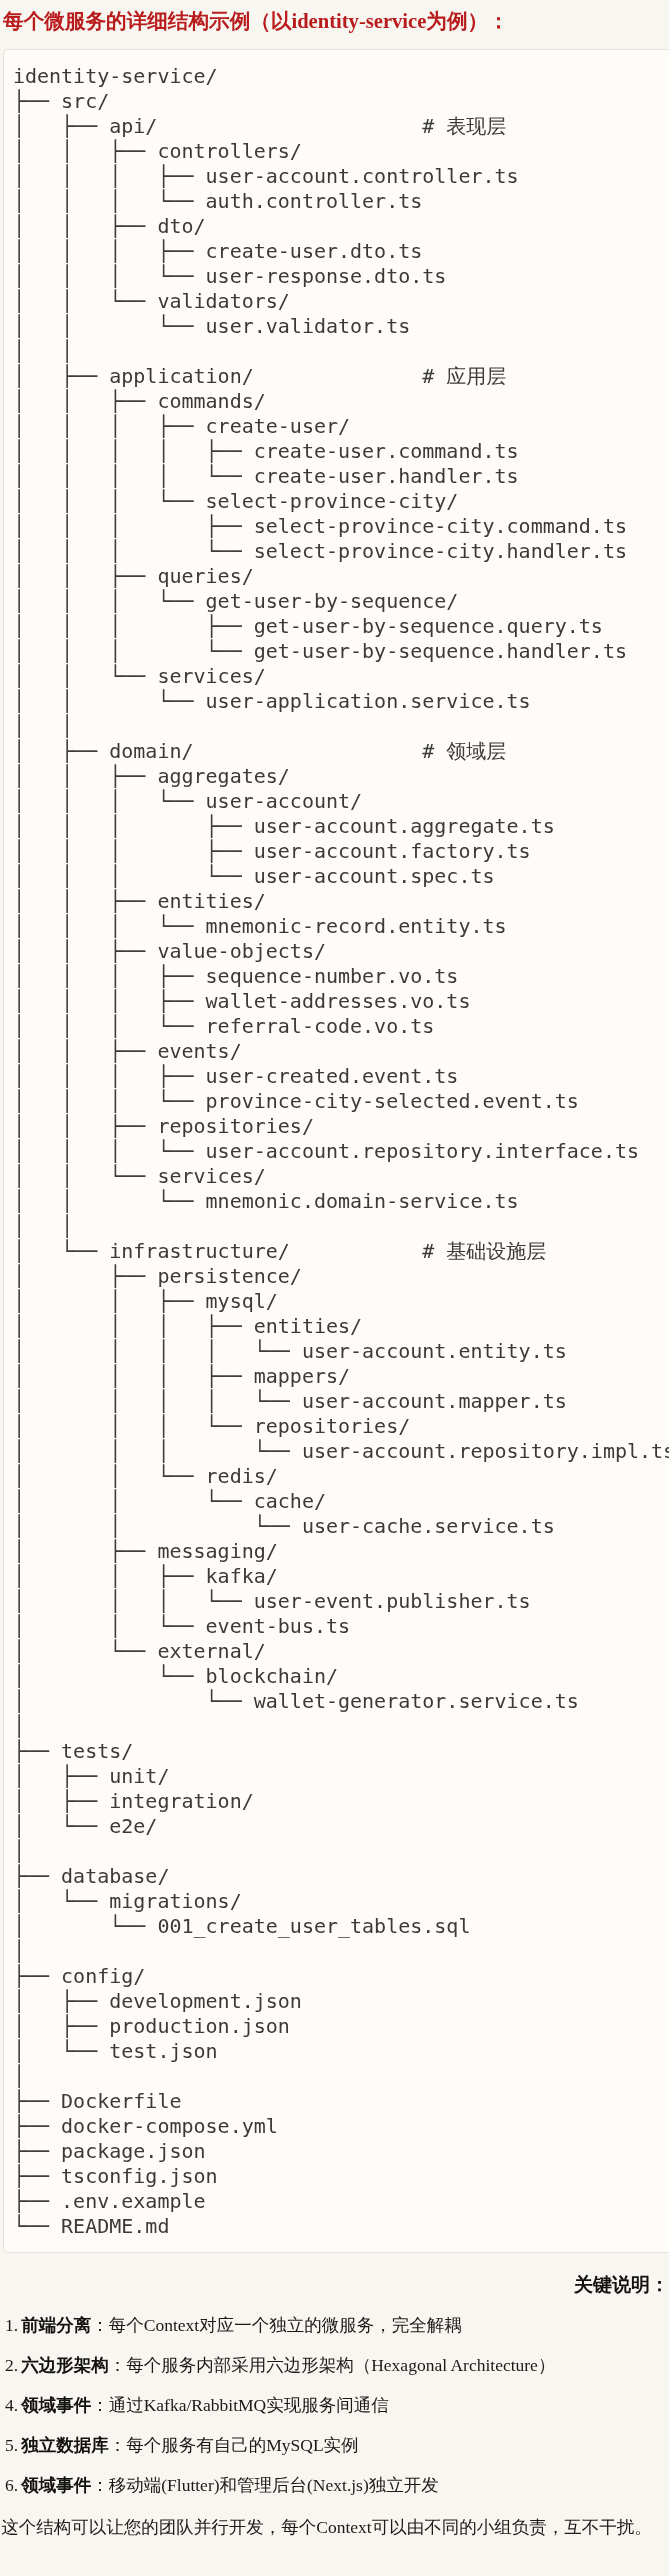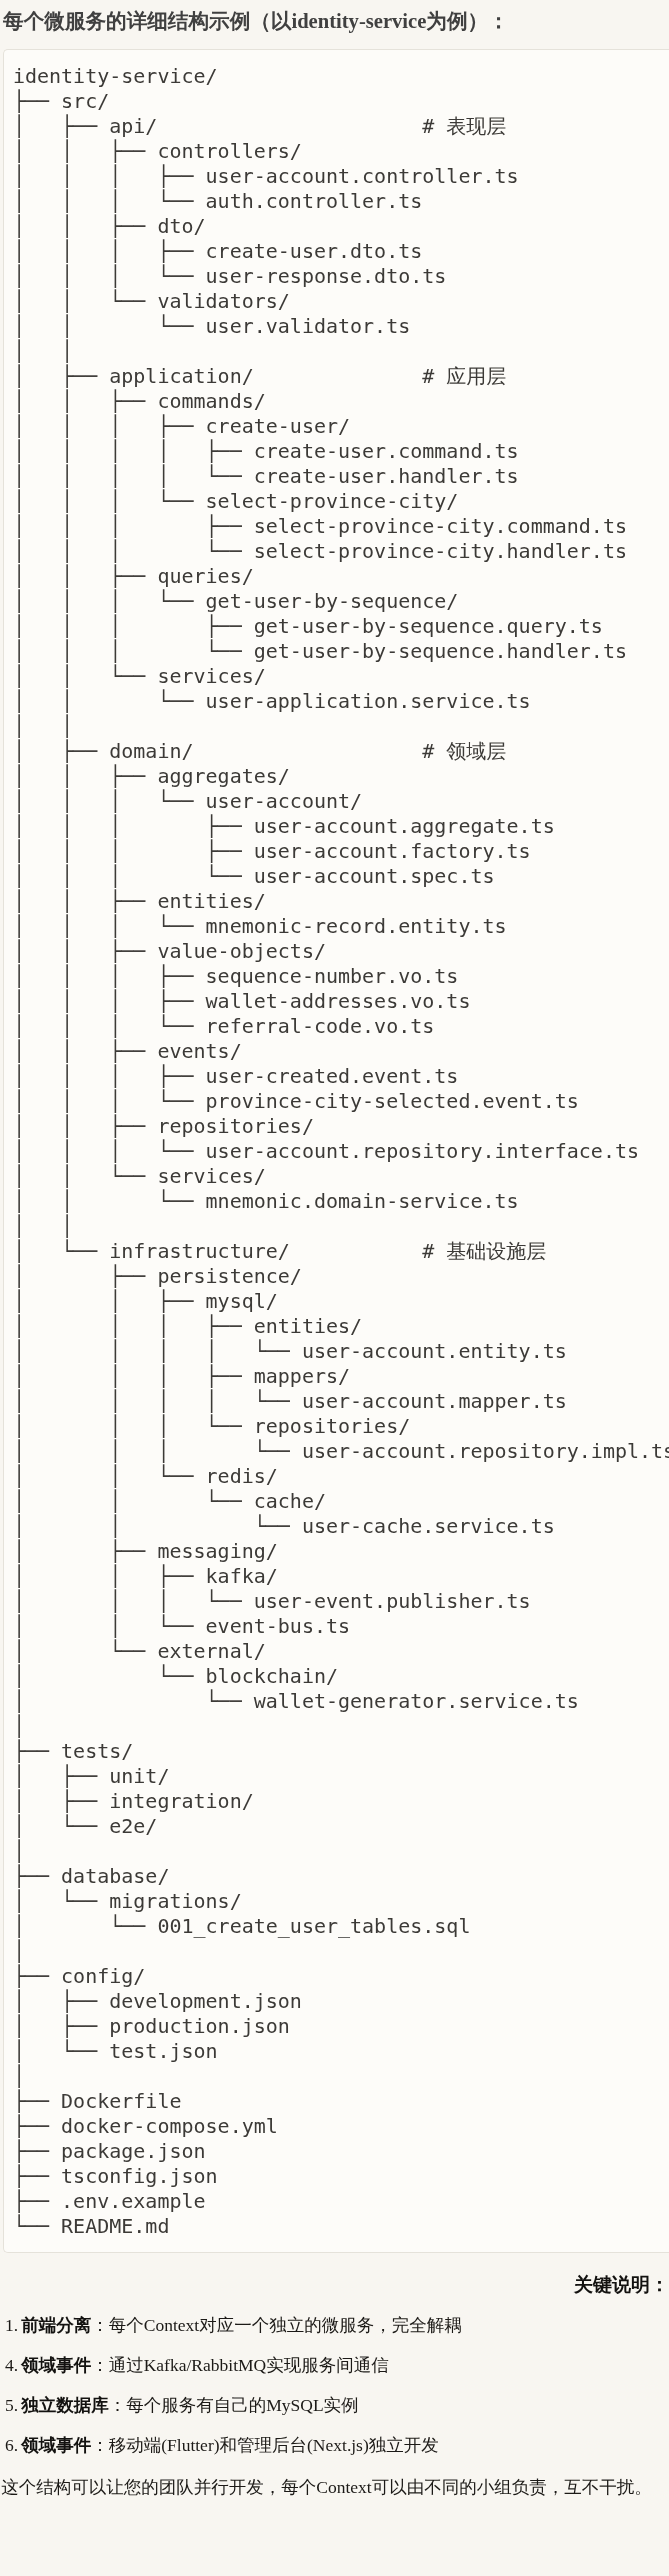--- a/index.html
+++ b/index.html
@@ -13,21 +13,21 @@
   }
   .page {
     width: 669px;
     box-sizing: border-box;
     padding: 7.5px 0 3.8px 0;
   }
   .page-title {
     font-size: 20.6px;
     line-height: 27.5px;
     font-weight: 700;
-    color: #404040;
+    color: #b91c1c;
     margin: 0 0 13.8px 3.1px;
   }
   .code-block {
     box-sizing: border-box;
     margin: 0 0 0 3.1px;
     width: calc(100% - 3.1px);
     background: #fdfcf9;
     border: 0.6px solid #e5e2da;
     border-right: none;
     border-radius: 5px 0 0 5px;
@@ -163,20 +163,21 @@
 ├── package.json
 ├── tsconfig.json
 ├── .env.example
 └── README.md</pre>
   </div>
 
   <h2 class="notes-heading">关键说明：</h2>
 
   <div class="note-item"><span class="note-num">1.</span><span class="note-term">前端分离</span><span class="note-sep">：</span><span class="note-desc">每个Context对应一个独立的微服务，完全解耦</span></div>
 
+  <div class="note-item"><span class="note-num">2.</span><span class="note-term">六边形架构</span><span class="note-sep">：</span><span class="note-desc">每个服务内部采用六边形架构（Hexagonal Architecture）</span></div>
 
 
   <div class="note-item"><span class="note-num">4.</span><span class="note-term">领域事件</span><span class="note-sep">：</span><span class="note-desc">通过Kafka/RabbitMQ实现服务间通信</span></div>
 
   <div class="note-item"><span class="note-num">5.</span><span class="note-term">独立数据库</span><span class="note-sep">：</span><span class="note-desc">每个服务有自己的MySQL实例</span></div>
 
   <div class="note-item"><span class="note-num">6.</span><span class="note-term">领域事件</span><span class="note-sep">：</span><span class="note-desc">移动端(Flutter)和管理后台(Next.js)独立开发</span></div>
 
   <p class="closing-paragraph">这个结构可以让您的团队并行开发，每个Context可以由不同的小组负责，互不干扰。</p>
 

